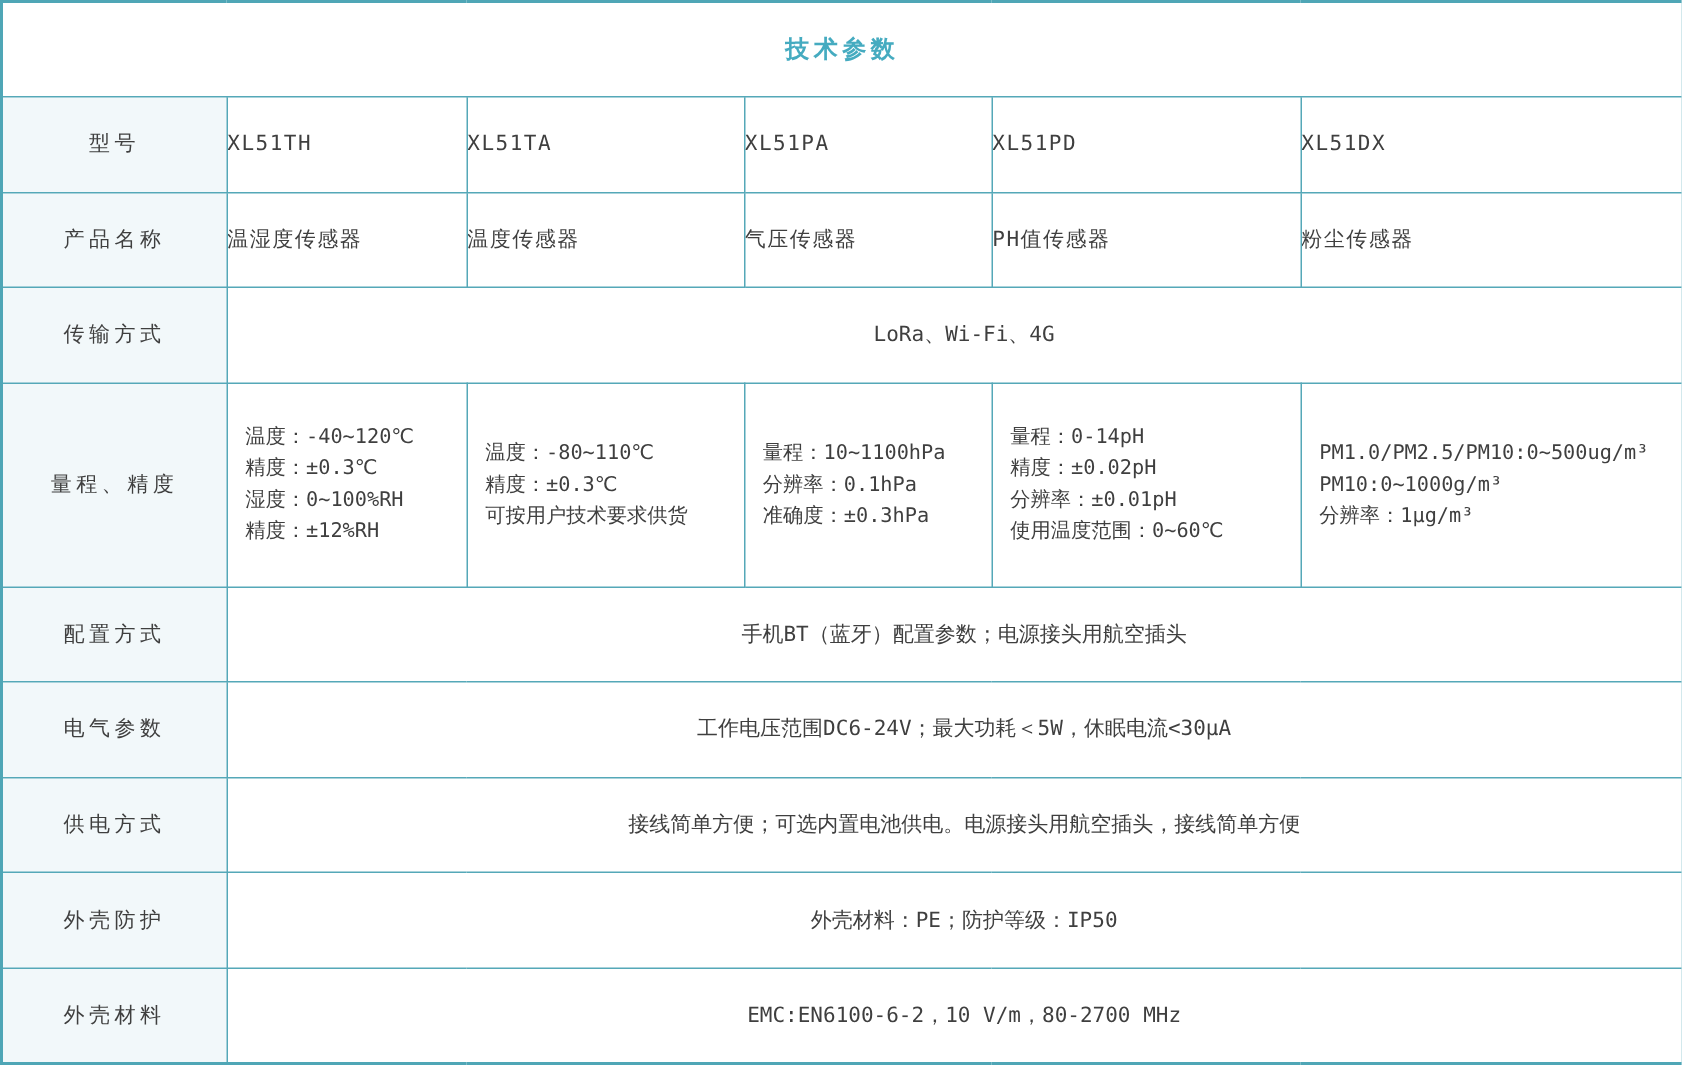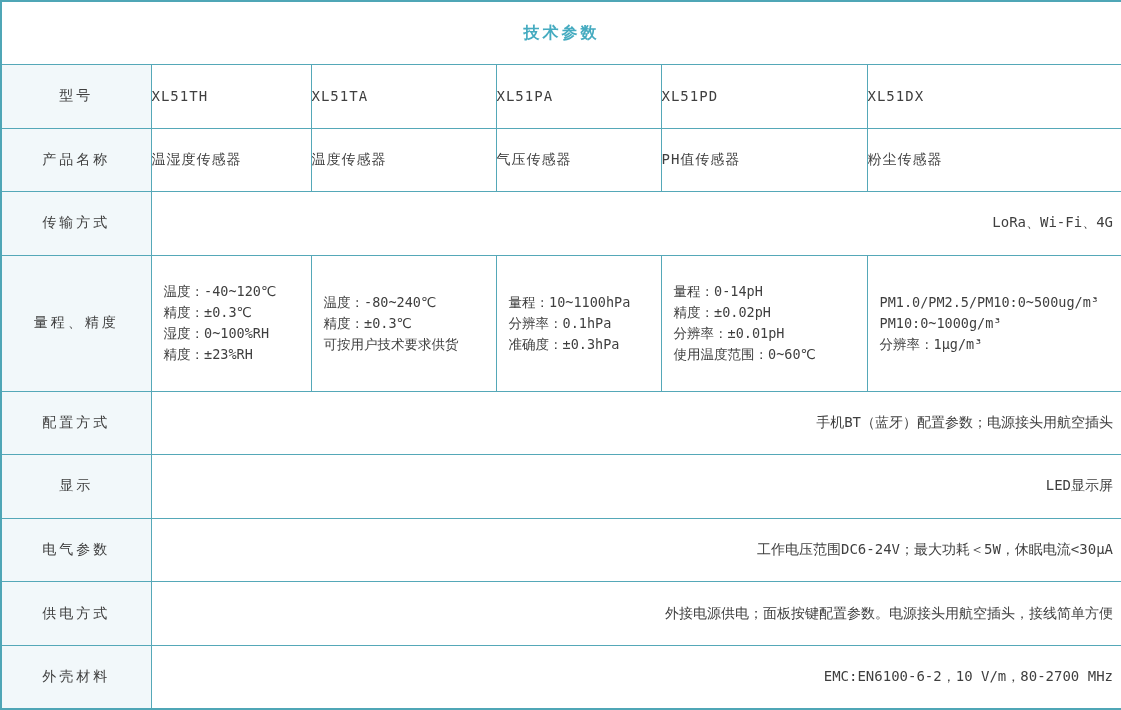--- a/index.html
+++ b/index.html
@@ -27,21 +27,21 @@
     color:#45abc0;font-weight:bold;font-size:16px;letter-spacing:3px;
     background:#ffffff;
   }
   th.rowlabel{
     background:#f2f8fa;
     text-align:center;
     letter-spacing:3px;
     color:#3f3f3f;
   }
   td.center{text-align:left;letter-spacing:1px;}
-  td.merged{text-align:right;padding-left:21px;padding-right:8px;}
+  td.merged{text-align:center;padding-left:21px;padding-right:8px;}
   td.spec-cell{
     text-align:left;
     font-size:13.5px;
     padding:4px 5px 4px 12px;
     line-height:21px;
   }
   td.spec-cell div{white-space:nowrap;}
 </style>
 </head>
 <body>
@@ -83,24 +83,24 @@
     <th class="rowlabel">传输方式</th>
     <td class="merged" colspan="5">LoRa、Wi-Fi、4G</td>
   </tr>
 
   <tr class="h94">
     <th class="rowlabel">量程、精度</th>
     <td class="spec-cell">
       <div>温度：-40~120℃</div>
       <div>精度：±0.3℃</div>
       <div>湿度：0~100%RH</div>
-      <div>精度：±23%RH</div>
+      <div>精度：±12%RH</div>
     </td>
     <td class="spec-cell">
-      <div>温度：-80~240℃</div>
+      <div>温度：-80~110℃</div>
       <div>精度：±0.3℃</div>
       <div>可按用户技术要求供货</div>
     </td>
     <td class="spec-cell">
       <div>量程：10~1100hPa</div>
       <div>分辨率：0.1hPa</div>
       <div>准确度：±0.3hPa</div>
     </td>
     <td class="spec-cell">
       <div>量程：0-14pH</div>
@@ -113,35 +113,35 @@
       <div>PM10:0~1000g/m³</div>
       <div>分辨率：1μg/m³</div>
     </td>
   </tr>
 
   <tr class="h44">
     <th class="rowlabel">配置方式</th>
     <td class="merged" colspan="5">手机BT（蓝牙）配置参数；电源接头用航空插头</td>
   </tr>
 
-  <tr class="h44">
-    <th class="rowlabel">显示</th>
-    <td class="merged" colspan="5">LED显示屏</td>
-  </tr>
 
   <tr class="h44">
     <th class="rowlabel">电气参数</th>
     <td class="merged" colspan="5">工作电压范围DC6-24V；最大功耗＜5W，休眠电流&lt;30μA</td>
   </tr>
 
   <tr class="h44">
     <th class="rowlabel">供电方式</th>
-    <td class="merged" colspan="5">外接电源供电；面板按键配置参数。电源接头用航空插头，接线简单方便</td>
+    <td class="merged" colspan="5">接线简单方便；可选内置电池供电。电源接头用航空插头，接线简单方便</td>
   </tr>
 
+  <tr class="h44">
+    <th class="rowlabel">外壳防护</th>
+    <td class="merged" colspan="5">外壳材料：PE；防护等级：IP50</td>
+  </tr>
 
 
 
 
   <tr class="h44">
     <th class="rowlabel">外壳材料</th>
     <td class="merged" colspan="5">EMC:EN6100-6-2，10 V/m，80-2700 MHz</td>
   </tr>
 
 </tbody>

